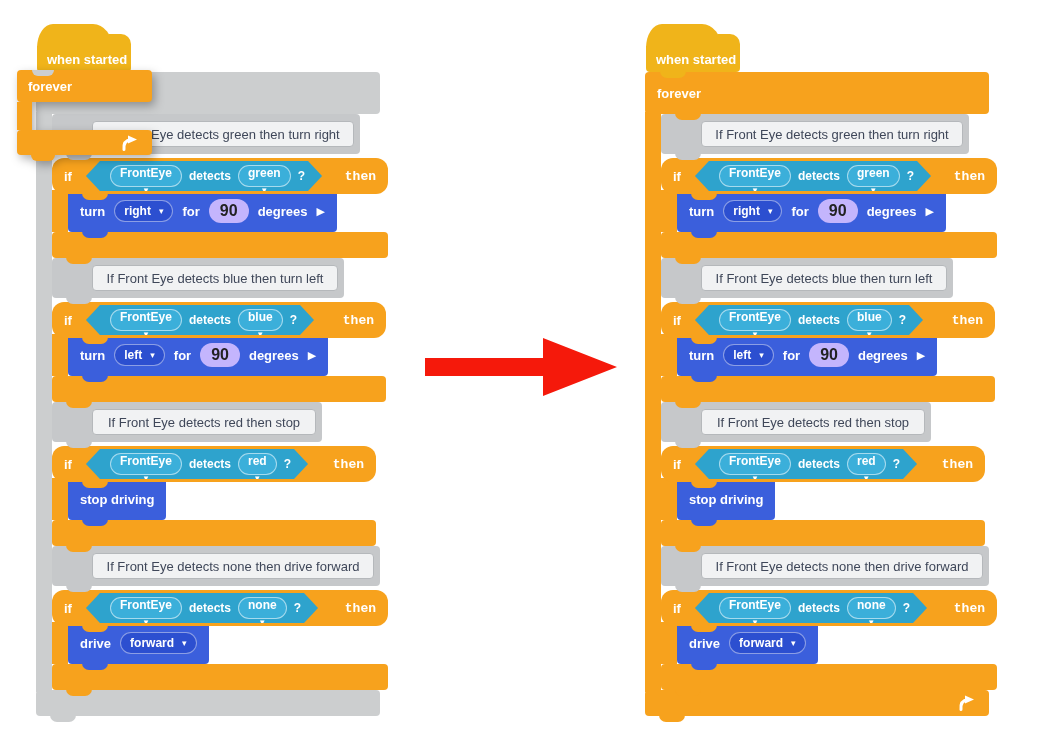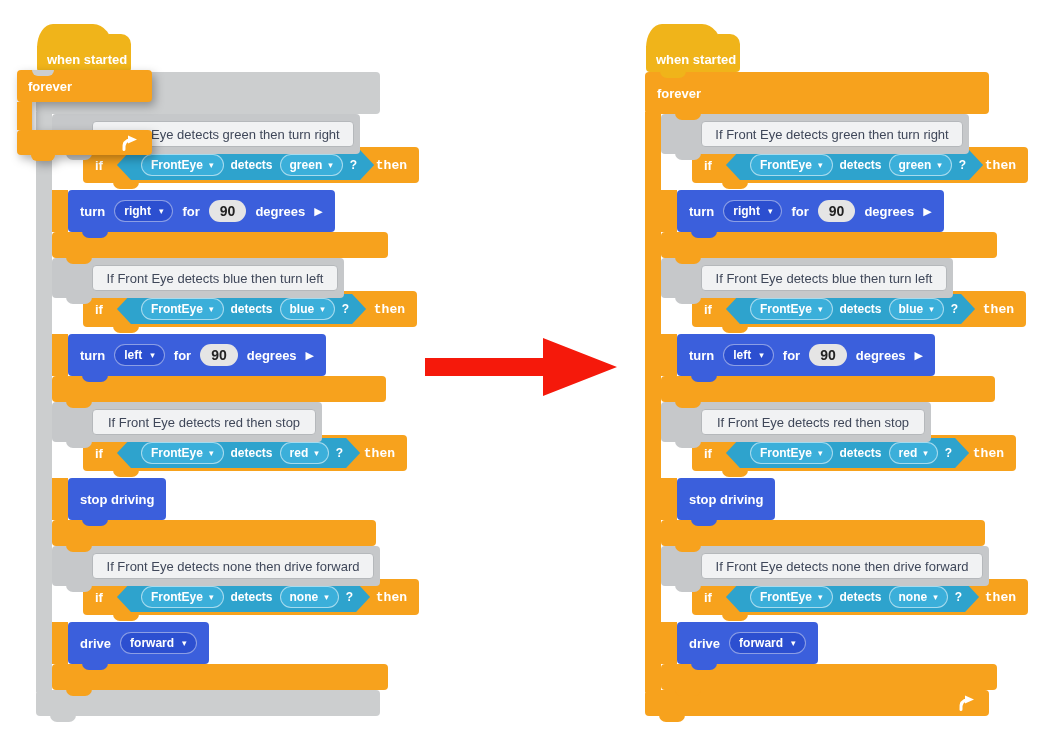--- a/index.html
+++ b/index.html
@@ -45,53 +45,53 @@
   
   .group{position:absolute;left:52px;width:345px;height:150px;}
   .g0{top:114px;z-index:40;} .g1{top:258px;z-index:30;} .g2{top:402px;z-index:20;} .g3{top:546px;z-index:10;}
   .comment{position:absolute;left:0;top:0;height:40px;background:#C6C8CA;border-radius:4px;z-index:5;}
   .comment::after{content:"";position:absolute;left:14px;bottom:-6px;width:26px;height:7px;
             background:inherit;border-radius:0 0 7px 7px;}
   .note{position:absolute;left:40px;right:6px;top:7px;height:26px;background:#F1F2F3;
         border:1px solid #B5B8BB;border-radius:4px;display:flex;align-items:center;justify-content:center;
         font-size:13px;color:#3F4759;white-space:nowrap;box-sizing:border-box;}
   .g0 .comment{width:308px;} .g1 .comment{width:292px;} .g2 .comment{width:270px;} .g3 .comment{width:328px;text-decoration:underline;}
-  .if-top{position:absolute;left:0;top:33px;height:36px;background:#F7A21D;border-radius:4px;z-index:4;
-          display:flex;align-items:center;padding:0 12px;box-sizing:border-box;margin-left:31px;}
+  .if-top{position:absolute;left:0;top:44px;height:36px;background:#F7A21D;border-radius:12px;z-index:4;
+          display:flex;align-items:center;padding:0 12px;box-sizing:border-box;}
   .if-top::after{content:"";position:absolute;left:30px;bottom:-6px;width:26px;height:7px;
           background:inherit;border-radius:0 0 7px 7px;}
   .g0 .if-top,.g0 .if-arm{width:336px;} .g1 .if-top,.g1 .if-arm{width:334px;}
   .g2 .if-top,.g2 .if-arm{width:324px;} .g3 .if-top,.g3 .if-arm{width:336px;}
   .if-spine{position:absolute;left:0;top:76px;width:16px;height:42px;background:#F7A21D;z-index:2;}
   .if-arm{position:absolute;left:0;top:118px;height:26px;background:#F7A21D;border-radius:4px;z-index:2;}
   .if-arm::after{content:"";position:absolute;left:14px;bottom:-6px;width:26px;height:7px;
           background:inherit;border-radius:0 0 7px 7px;}
   .then-label{margin-left:auto;font-family:Liberation Mono, monospace;}
   .if-word{margin-right:14px;}
   
   .hex{position:relative;height:30px;display:flex;align-items:center;gap:7px;padding:0 17px;
        clip-path:polygon(14px 0,calc(100% - 14px) 0,100% 50%,calc(100% - 14px) 100%,14px 100%,0 50%);
        background:#2EA3CD;}
   .hex-in{position:absolute;inset:2px;background:#54C1E6;
        clip-path:polygon(13px 0,calc(100% - 13px) 0,100% 50%,calc(100% - 13px) 100%,13px 100%,0 50%);}
-  .hex>*{position:relative;z-index:1;}
+  .hex>*{position:relative;z-index:1;flex-direction:column;}
   .hex .blabel{font-size:12px;}
   
   .chip{display:inline-flex;align-items:center;gap:6px;height:22px;padding:0 9px;border-radius:11px;
         box-sizing:border-box;}
   .chip .blabel{font-size:12px;}
   .chip .caret{color:#fff;font-size:9px;line-height:1;}
   .cyan-chip{background:#3BAFDA;border:1px solid rgba(255,255,255,0.55);}
   .blue-chip{background:#2C4FD0;border:1px solid rgba(255,255,255,0.45);gap:8px;}
   
   .action{position:absolute;left:16px;top:76px;height:42px;background:#3B5FDC;border-radius:4px;z-index:3;
           display:inline-flex;align-items:center;gap:9px;padding:0 12px;box-sizing:border-box;white-space:nowrap;}
   .action::after{content:"";position:absolute;left:14px;bottom:-6px;width:26px;height:7px;
           background:inherit;border-radius:0 0 7px 7px;}
-  .oval{background:#e5e5e5;color:#222;font-weight:bold;font-size:14px;border-radius:999px;
+  .oval{background:#c4b5fd;color:#222;font-weight:bold;font-size:16px;border-radius:999px;
         padding:4px 11px;line-height:1;}
   .play{color:#fff;font-size:11px;}
   
   .big-arrow{position:absolute;left:425px;top:338px;z-index:5;}
 </style>
 </head>
 <body>
 
 <div class="scene">
 

